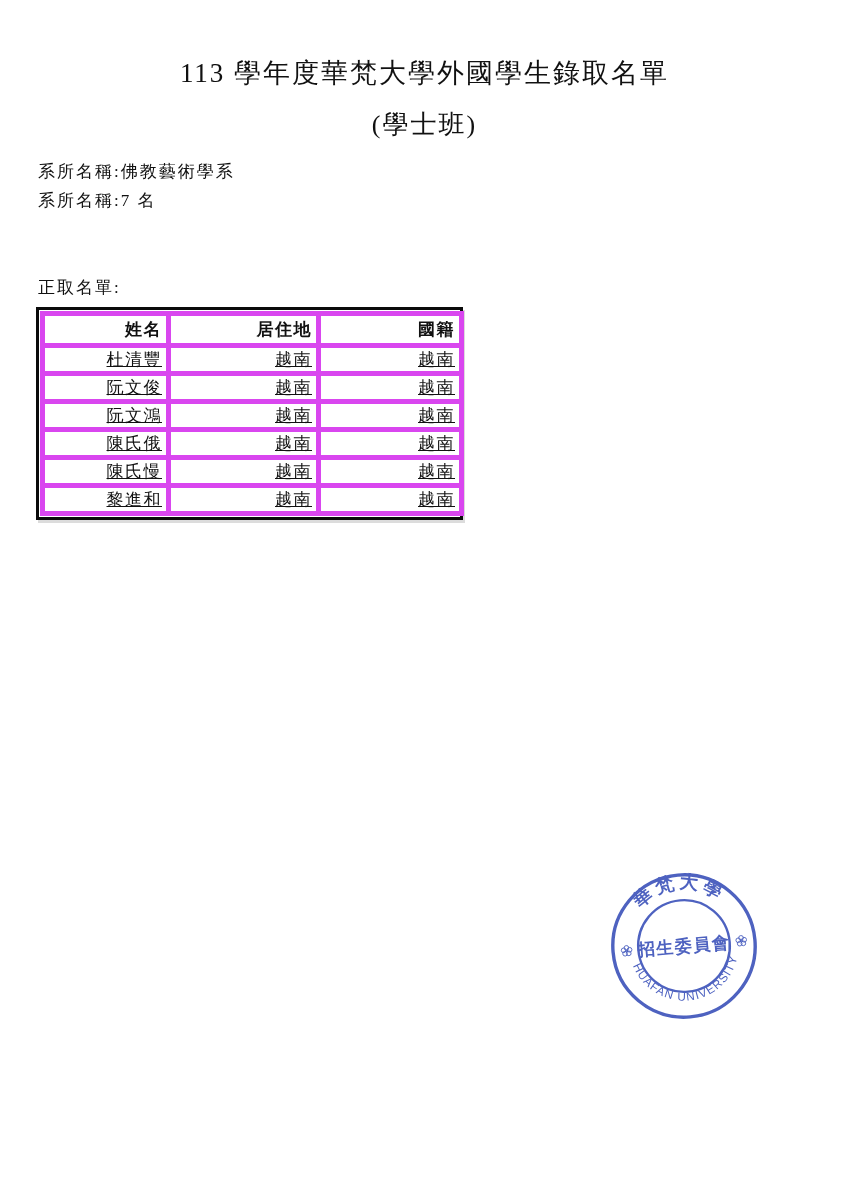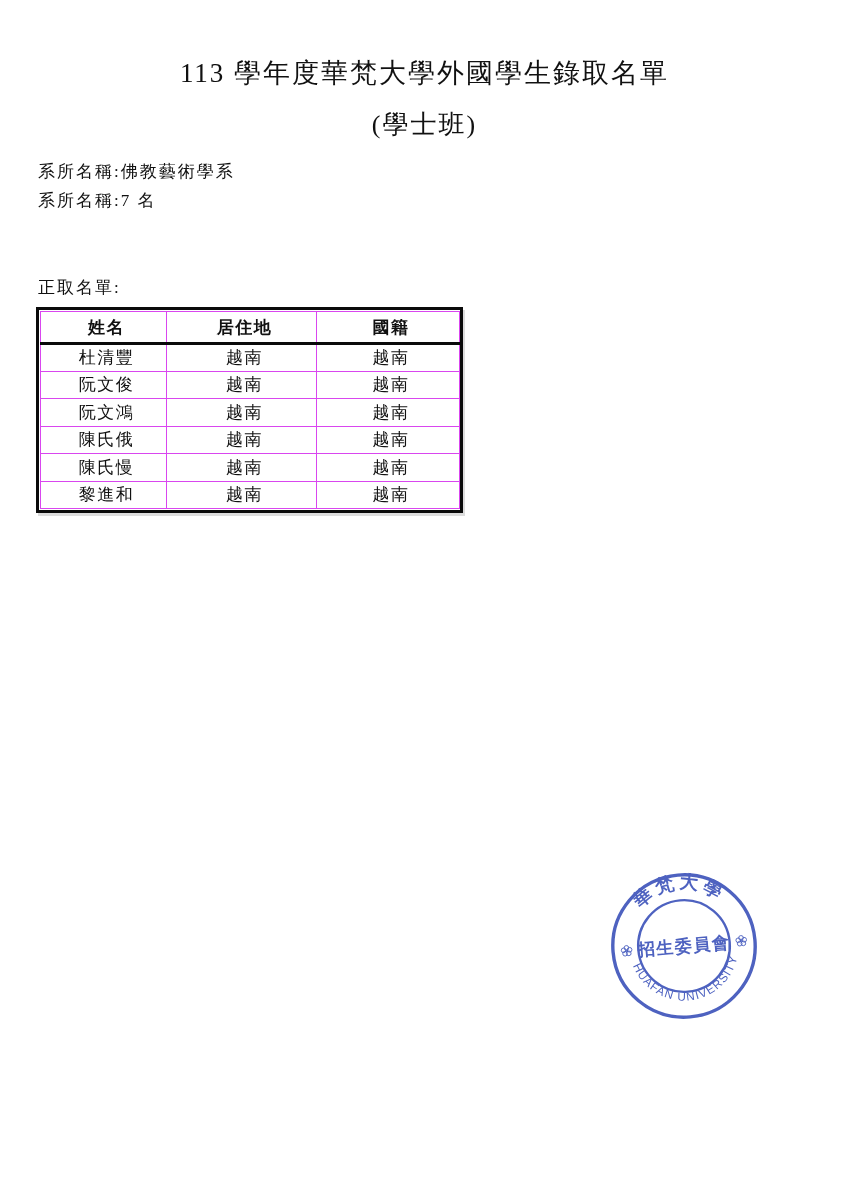--- a/index.html
+++ b/index.html
@@ -27,25 +27,25 @@
   .table-wrap {
     position:absolute; top:307px; left:36px; width:427px;
     border:3px solid #0a0a0a; padding:1px; background:#fff;
     box-shadow:2px 3px 0 rgba(140,140,140,.30);
   }
   table.adm {
     border-collapse:collapse; table-layout:fixed; width:419px;
     font-size:17px; letter-spacing:1.5px;
   }
   table.adm th, table.adm td {
-    border:1px solid #d946ef; text-align:center; vertical-align:middle;
+    border:5px solid #d946ef; text-align:right; vertical-align:middle;
     padding:0 4px 0 10px; overflow:hidden; white-space:nowrap;
   }
   table.adm th { height:32px; font-weight:700; border-bottom:3px solid #0a0a0a; font-size:17px; }
-  table.adm td { height:27.5px; font-weight:400; }
+  table.adm td { height:27.5px; font-weight:400;text-decoration:underline; }
   .stamp {
     position:absolute; top:868px; left:606px; width:156px; height:156px;
     transform:rotate(-5deg); opacity:.92;
   }
   .stamp-stroke { stroke:var(--stamp-color); fill:none; }
   .stamp-fill   { fill:var(--stamp-color); }
   .stamp text { font-family:"Liberation Serif","DejaVu Serif",serif; }
   .stamp .latin { font-family:"Liberation Sans","DejaVu Sans",sans-serif; }
 </style>
 </head>

